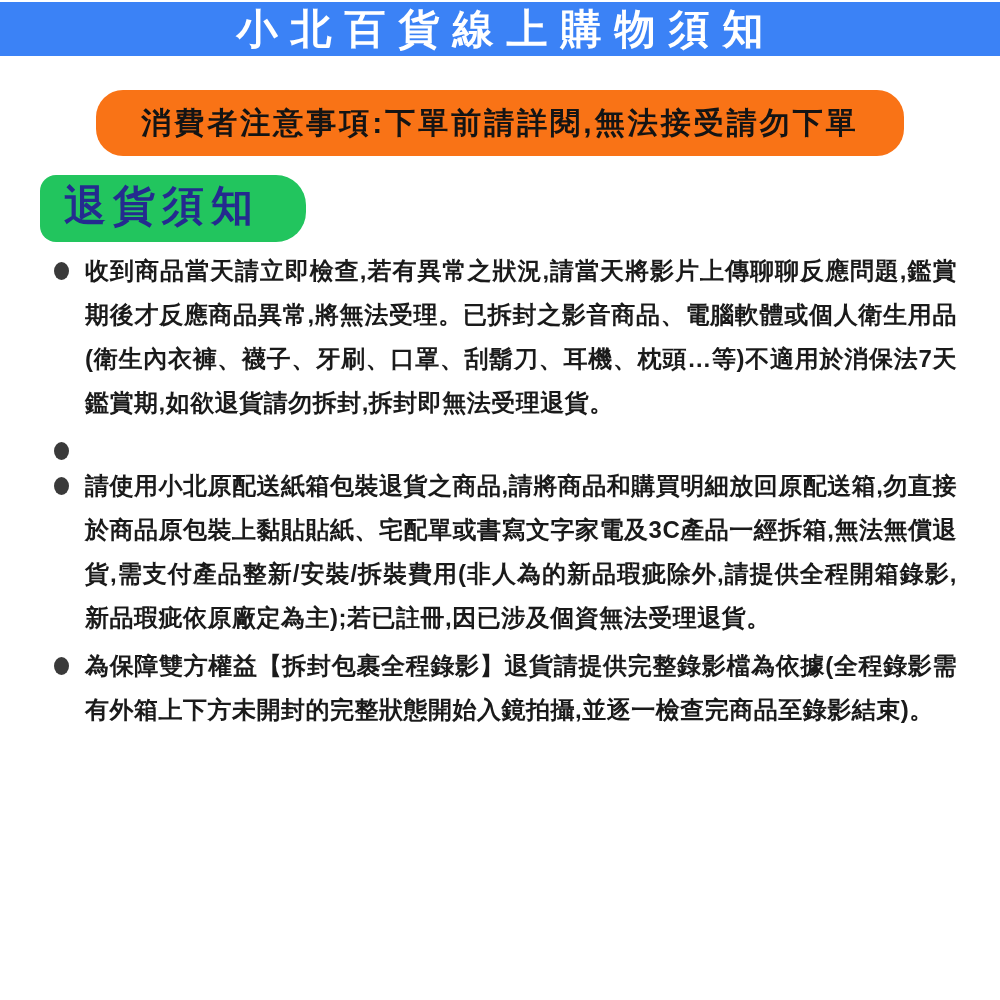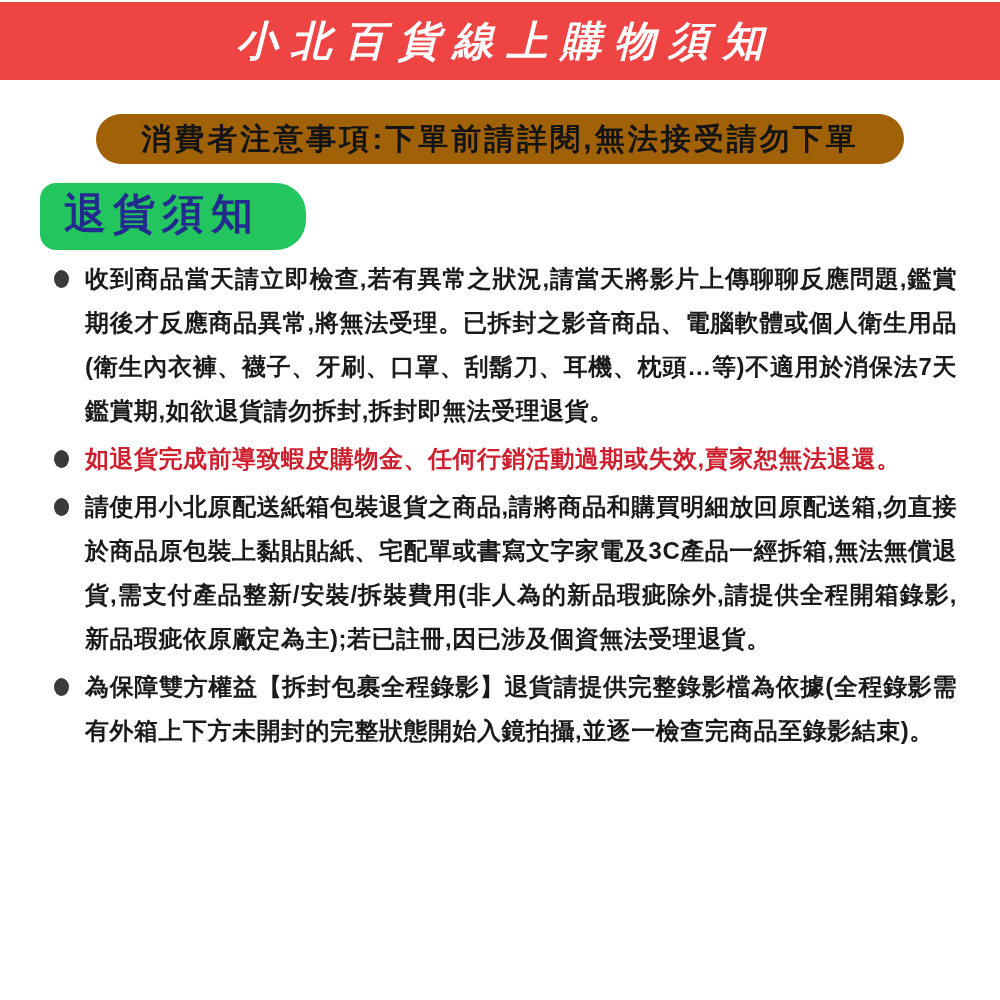--- a/index.html
+++ b/index.html
@@ -7,41 +7,40 @@
     padding: 0;
     width: 1000px;
     height: 1000px;
     background: #ffffff;
     overflow: hidden;
     font-family: "Liberation Sans", "DejaVu Sans", sans-serif;
   }
   
   .header-banner {
     margin-top: 2px;
-    height: 78px;
-    background: #ef4444;
+    height: 54px;
+    background: #3b82f6;
     display: flex;
     align-items: center;
     justify-content: center;
-    font-style: italic;
   }
   .header-title {
     color: #ffffff;
     font-size: 41px;
     font-weight: bold;
     letter-spacing: 13px;
     text-indent: 13px;
     white-space: nowrap;
   }
   
   .notice-pill {
     width: 808px;
-    height: 50px;
+    height: 66px;
     margin: 34px auto 0 auto;
-    background: #a16207;
+    background: #f97316;
     border-radius: 27px;
     display: flex;
     align-items: center;
     justify-content: center;
   }
   .notice-text {
     color: #141414;
     font-size: 30px;
     font-weight: bold;
     letter-spacing: 3px;
@@ -105,21 +104,21 @@
 
 <div class="section-heading">退貨須知</div>
 
 <ul class="notice-list">
   <li>
     <span class="dot"></span>
     <p class="item-text"><span>收到商品當天請立即檢查,若有異常之狀況,請當天將影片上傳聊聊反應問題,鑑賞期後才反應商品異常,將無法受理。已拆封之影音商品、電腦軟體或個人衛生用品(衛生內衣褲、襪子、牙刷、口罩、刮鬍刀、耳機、枕頭…等)不適用於消保法7天鑑賞期,如欲退貨請勿拆封,拆封即無法受理退貨。</span></p>
   </li>
   <li>
     <span class="dot"></span>
-    <p class="item-text"><span class="red-block">如退貨完成前導致蝦皮購物金、任何行銷活動過期或失效,賣家恕無法退還。</span></p>
+    <p class="item-text"></p>
   </li>
   <li>
     <span class="dot"></span>
     <p class="item-text"><span>請使用小北原配送紙箱包裝退貨之商品,請將商品和購買明細放回原配送箱,勿直接於商品原包裝上黏貼貼紙、宅配單或書寫文字家電及3C產品一經拆箱,無法無償退貨,需支付產品整新/安裝/拆裝費用(非人為的新品瑕疵除外,請提供全程開箱錄影,新品瑕疵依原廠定為主);若已註冊,因已涉及個資無法受理退貨。</span></p>
   </li>
   <li>
     <span class="dot"></span>
     <p class="item-text"><span>為保障雙方權益【拆封包裹全程錄影】退貨請提供完整錄影檔為依據(全程錄影需有外箱上下方未開封的完整狀態開始入鏡拍攝,並逐一檢查完商品至錄影結束)。</span></p>
   </li>
 </ul>

